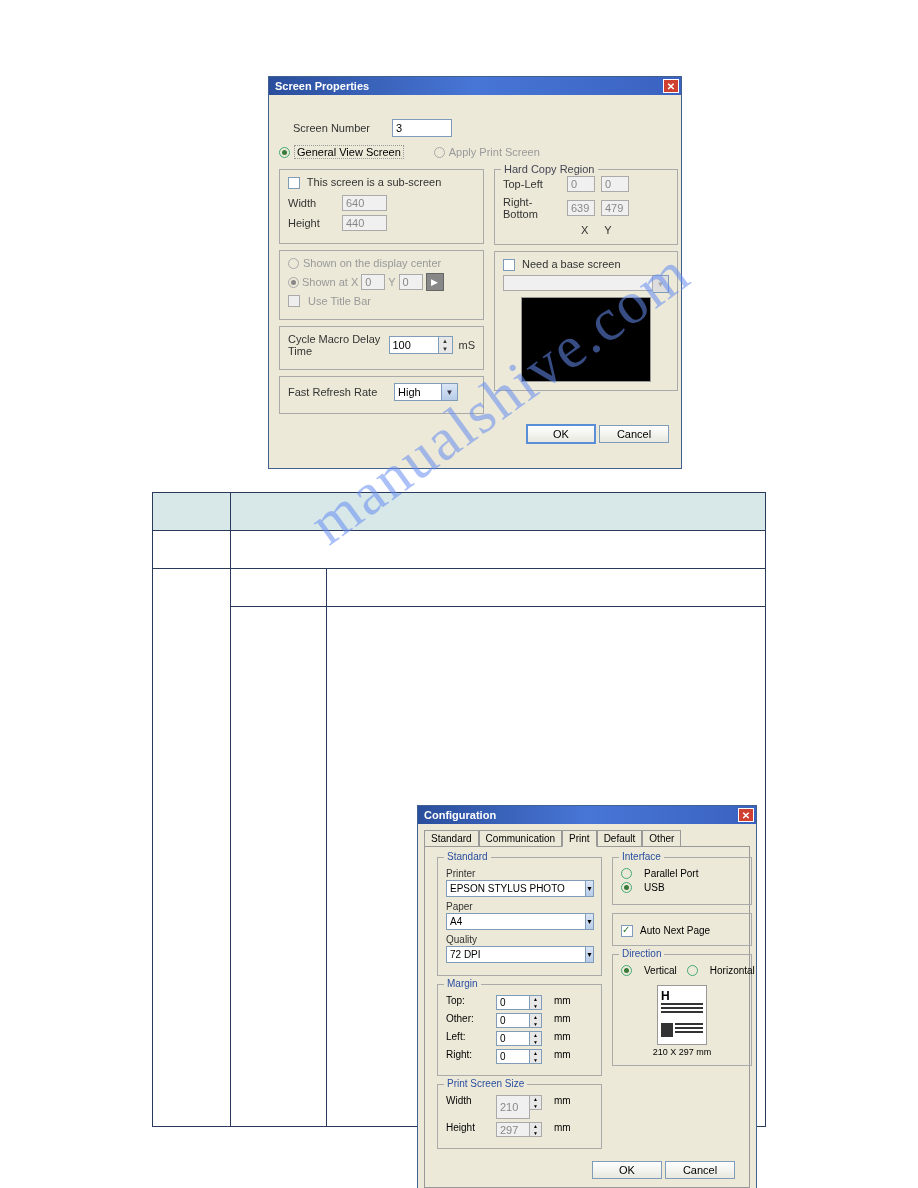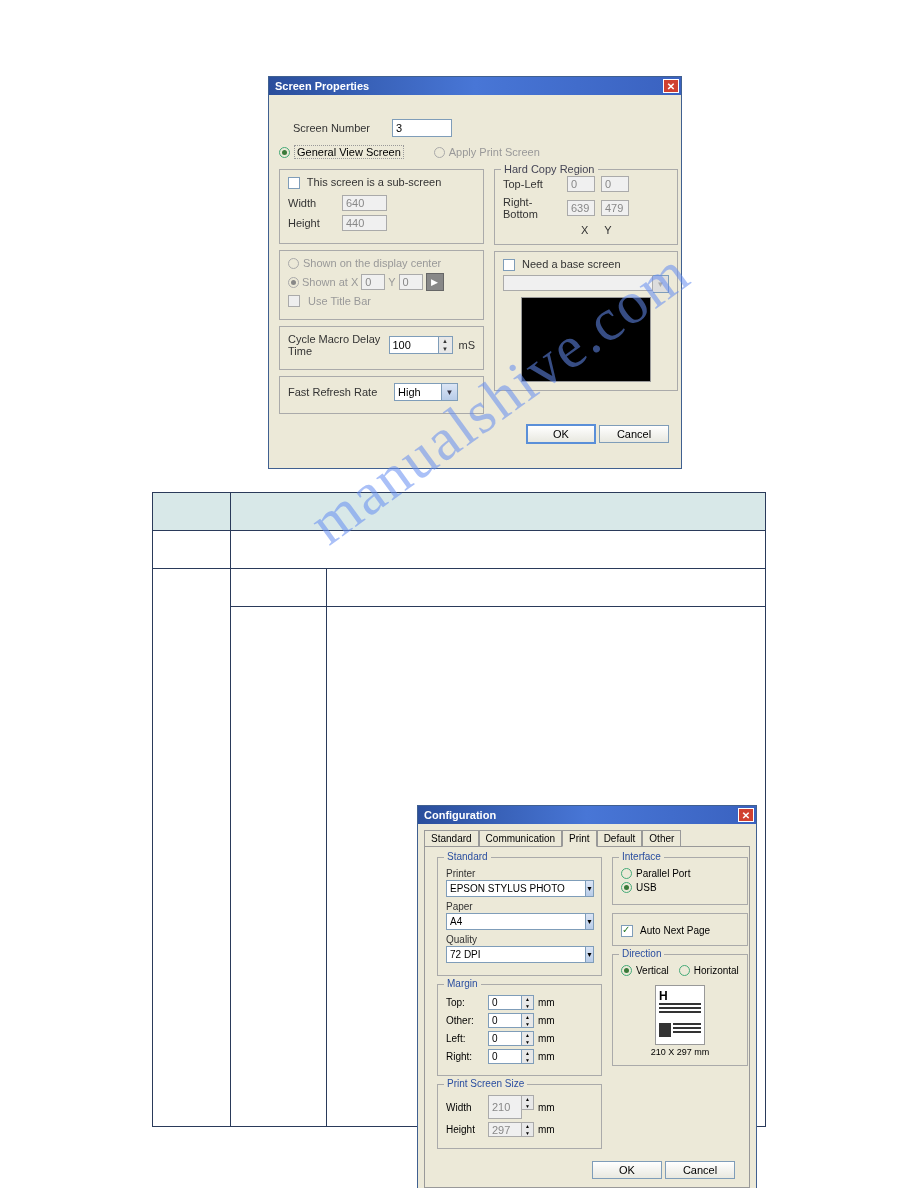--- a/index.html
+++ b/index.html
@@ -62,21 +62,21 @@
   .tabpanel { padding: 10px 12px 8px 12px; margin:0 6px 6px 6px; border:1px solid #999; border-top:none; }
   .cfg-row { display:flex; gap:10px; }
   .cfg-col-l { width: 165px; }
   .cfg-col-r { width: 140px; }
   .grp2 { border:1px solid #aaa; padding: 10px 8px 8px 8px; margin-bottom: 8px; position:relative; }
   .grp2 .legend2 { position:absolute; top:-7px; left:6px; background:#ece9d8; padding:0 3px; font-size:10px; color:#2a4ea0; }
   .fld-label { font-size:10px; color:#333; display:block; margin-bottom:1px; }
   .combo-full { display:flex; margin-bottom:4px; }
   .combo-full .txt { flex:1; height:17px; font-size:10px; }
   .combo-full .arr { width:15px; height:17px; border:1px solid #7f9db9; border-left:none; background:linear-gradient(#dbe5f5,#b8cce8); display:flex; align-items:center; justify-content:center; font-size:7px; }
-  .margin-row { display:flex; align-items:center; gap:4px; margin-bottom:3px; font-size:10px; }
+  .margin-row { display:flex; align-items:flex-start; gap:12px; margin-bottom:3px; font-size:10px; }
   .margin-row .ml { width:38px; }
   .spin2 { display:inline-flex; }
   .spin2 .txt { width:34px; height:15px; font-size:10px; }
   .spin2 .arrows { width:12px; height:15px; border:1px solid #7f9db9; border-left:none; background:#e8e8e8; display:flex; flex-direction:column; }
   .spin2 .arrows span { flex:1; text-align:center; font-size:5px; line-height:6px; }
   .orient-box { border:1px solid #999; width:50px; height:60px; margin: 6px auto 2px; background:#fff; padding:3px; }
   .orient-box .line { height:2px; background:#333; margin-bottom:2px; }
   .orient-box .h { font-weight:bold; font-size:12px; }
   .dim-label { text-align:center; font-size:9px; }
 

